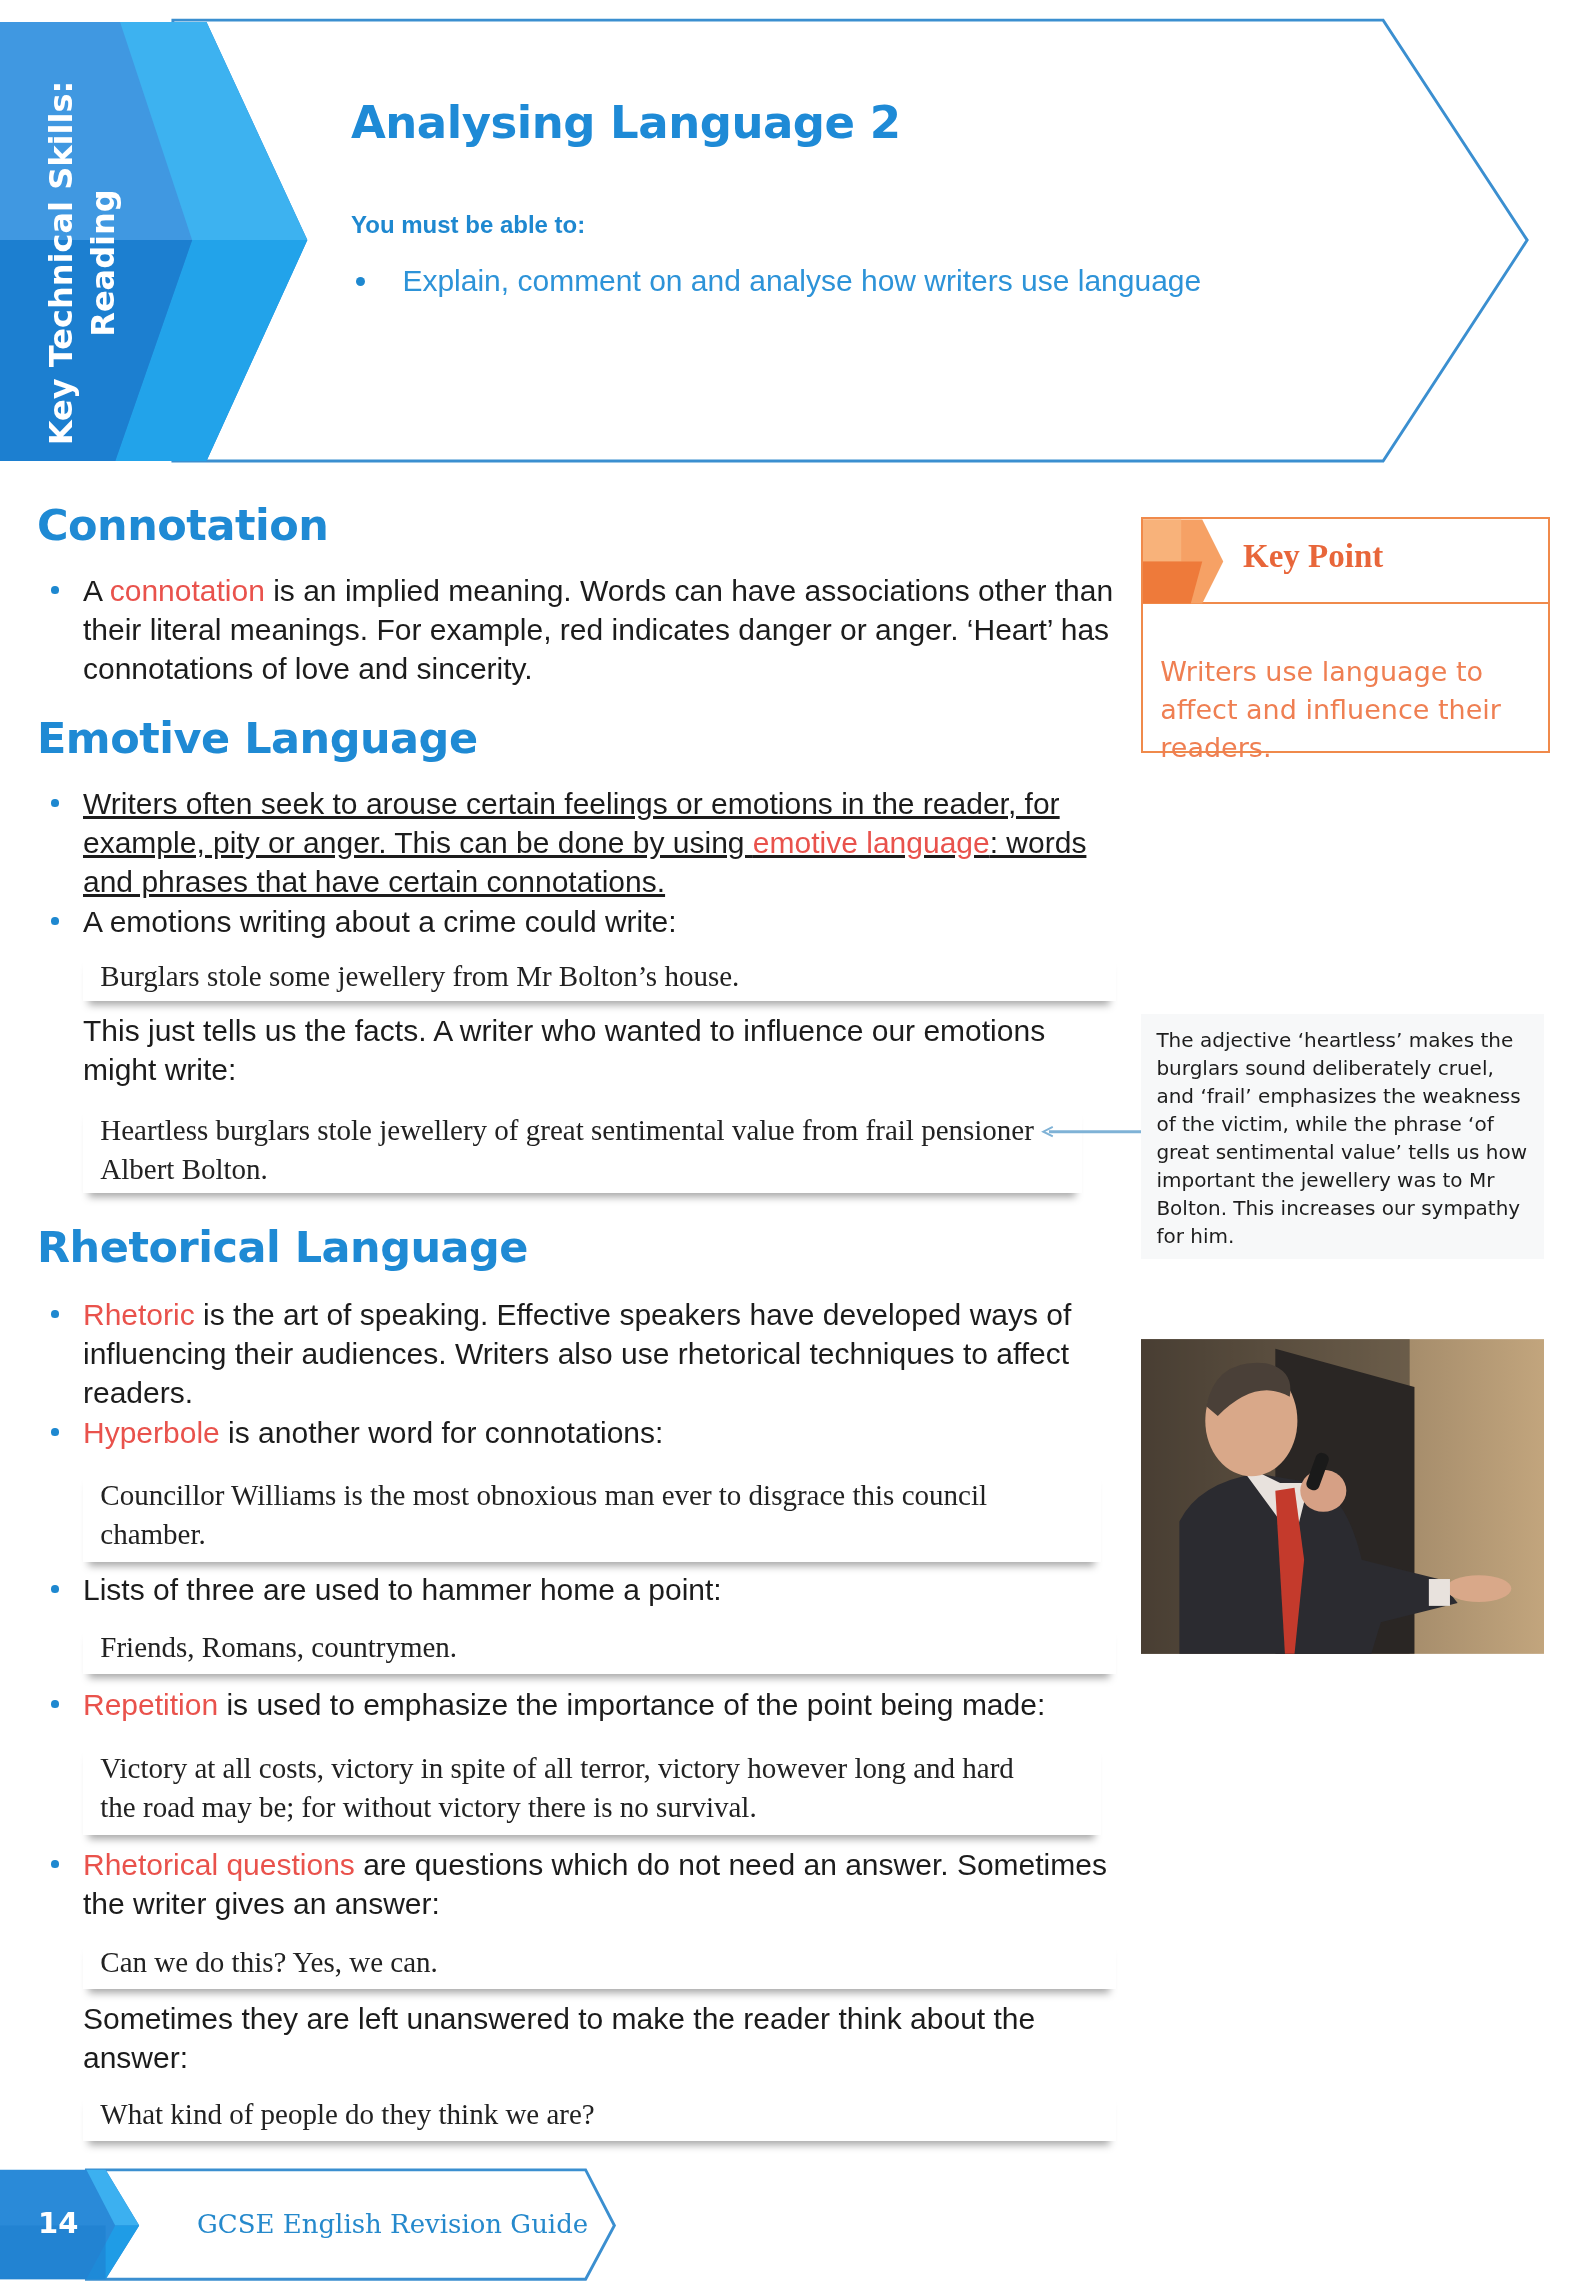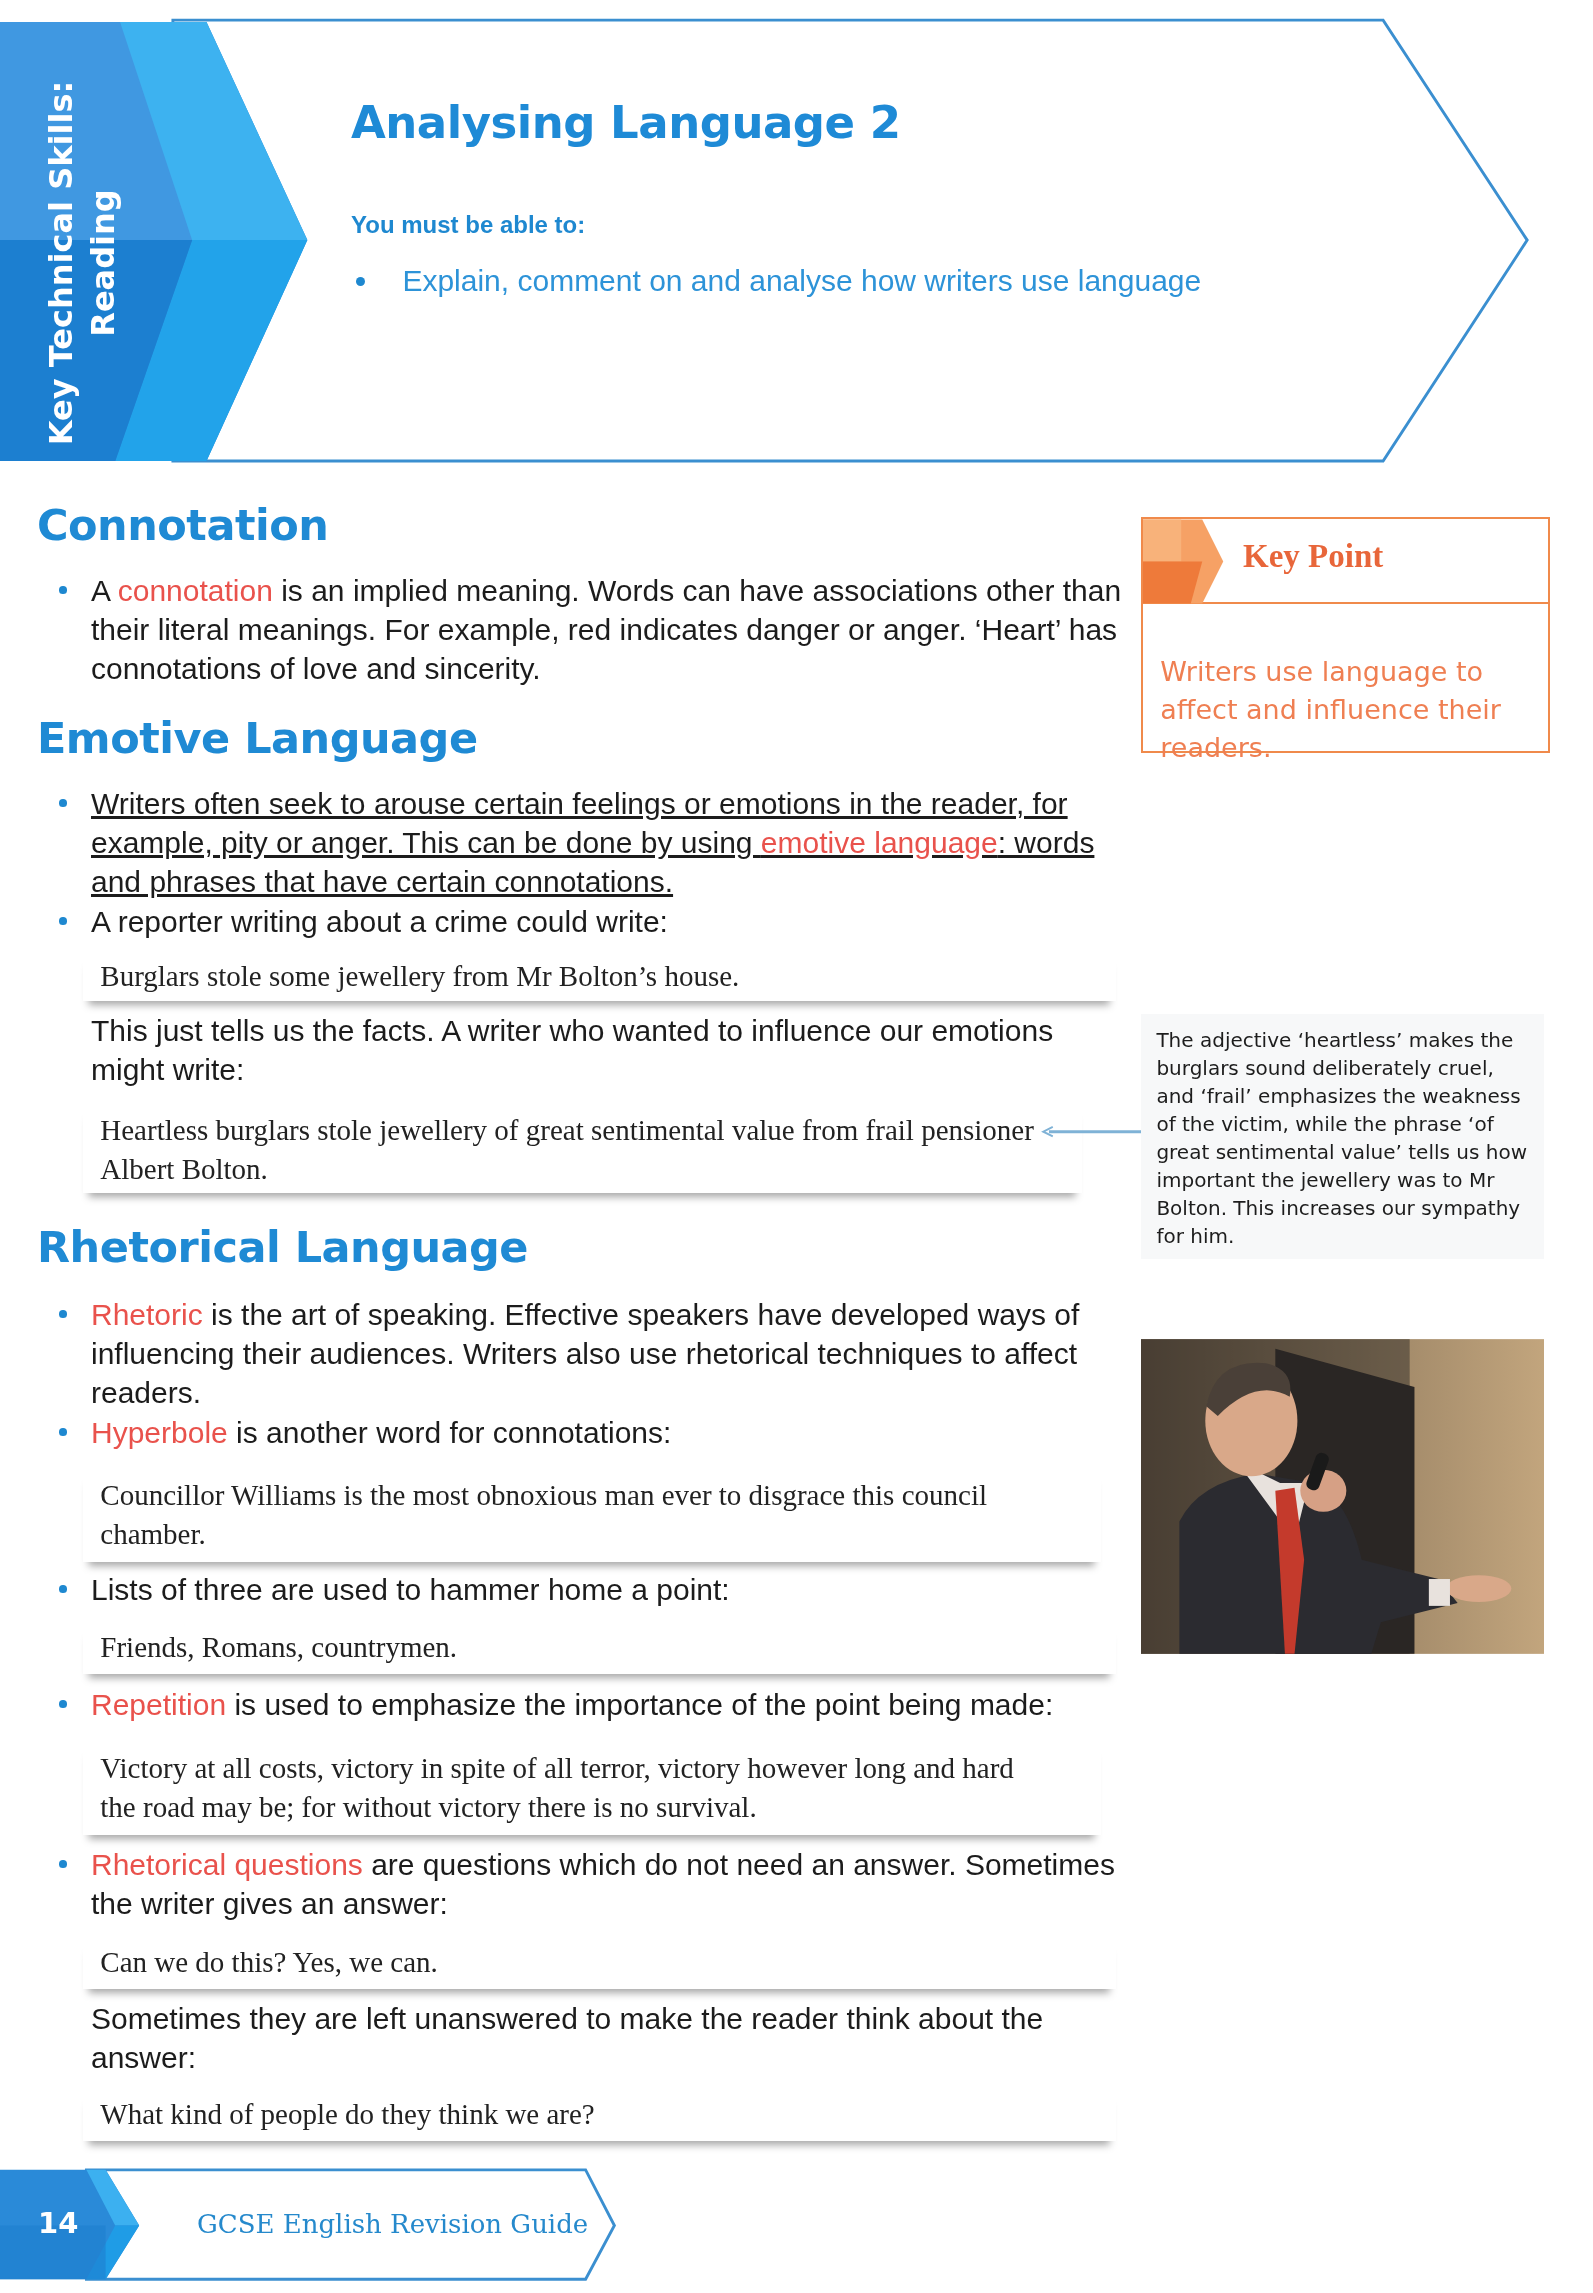--- a/index.html
+++ b/index.html
@@ -32,21 +32,21 @@
   }
   .obj-list .dot { width: 9.6px; height: 9.6px; border-radius: 50%; background: #1e88d0; margin-right: 37px; margin-left: 4.8px; }
 
   
   .main { position: absolute; left: 37px; top: 500px; width: 1057px; }
   .h2 {
     font-family: "DejaVu Sans", sans-serif; font-weight: bold; color: #1f8ad4; font-size: 43px;
     letter-spacing: -0.5px; position: absolute; left: 0;
   }
   .para {
-    position: absolute; left: 54px; font-family: "Liberation Sans", sans-serif; font-size: 30px;
+    position: absolute; left: 46px; font-family: "Liberation Sans", sans-serif; font-size: 30px;
     line-height: 39px; color: #1c1c1c; width: 1038px;
   }
   .bullet { position: absolute; left: -32px; top: 15.4px; width: 7.7px; height: 7.7px; border-radius: 50%; background: #1e88d0; }
   .term { color: #e9524c; }
   .quote {
     position: absolute; left: 46px; width: 1033px; background: #fff;
     font-family: "Liberation Serif", serif; font-size: 29px; line-height: 39px; color: #222;
     padding: 0 0 0 17.3px; box-shadow: 0 9.6px 7.7px -5.8px rgba(0,0,0,0.35);
   }
 
@@ -118,21 +118,21 @@
     <span>A </span><span class="term">connotation</span><span> is an implied meaning. Words can have associations other than their literal meanings. For example, red indicates danger or anger. ‘Heart’ has connotations of love and sincerity.</span>
   </div>
 
   <div class="h2" style="top:213px;">Emotive Language</div>
   <div class="para" style="top:284px;text-decoration:underline;">
     <span class="bullet"></span>
     <span>Writers often seek to arouse certain feelings or emotions in the reader, for example, pity or anger. This can be done by using </span><span class="term">emotive language</span><span>: words and phrases that have certain connotations.</span>
   </div>
   <div class="para" style="top:402px;">
     <span class="bullet"></span>
-    <span>A reporter writing about a crime could write:</span>
+    <span>A emotions writing about a crime could write:</span>
   </div>
   <div class="quote" style="top:453px; height:48px; padding-top:3.8px;">Burglars stole some jewellery from Mr Bolton’s house.</div>
   <div class="para" style="top:511px;">This just tells us the facts. A writer who wanted to influence our emotions might write:</div>
   <div class="quote" style="top:605px; height:88px; padding-top:5.8px; width:999px;">Heartless burglars stole jewellery of great sentimental value from frail pensioner Albert Bolton.</div>
 
   <div class="h2" style="top:722px;">Rhetorical Language</div>
   <div class="para" style="top:795px;">
     <span class="bullet"></span>
     <span class="term">Rhetoric</span><span> is the art of speaking. Effective speakers have developed ways of influencing their audiences. Writers also use rhetorical techniques to affect readers.</span>
   </div>

